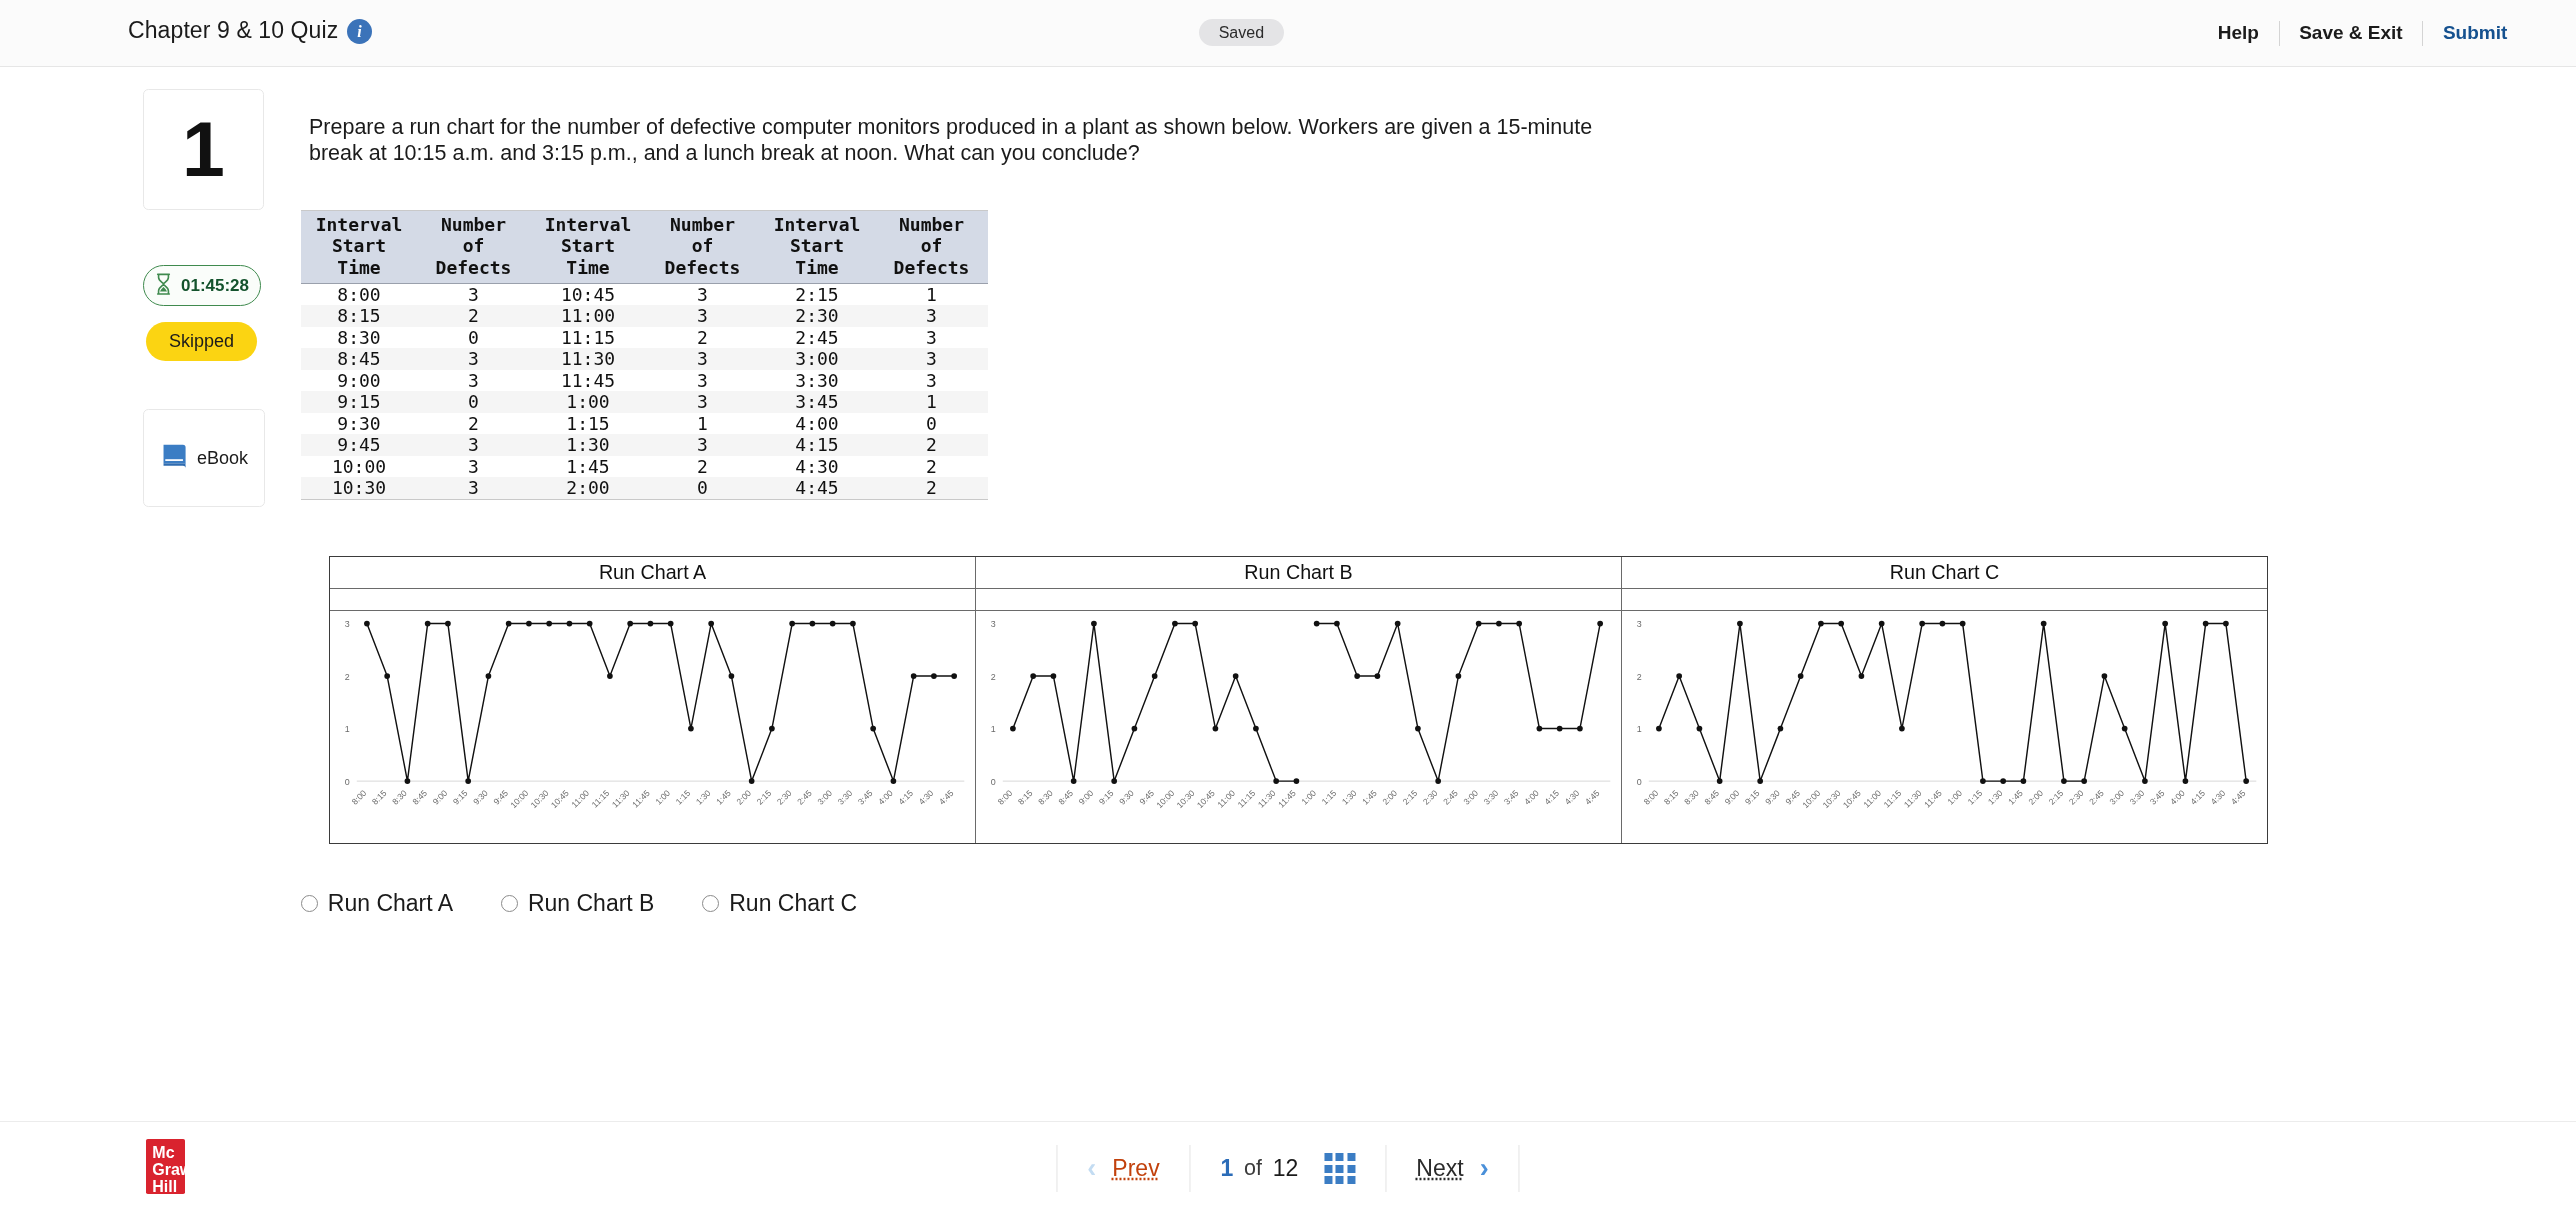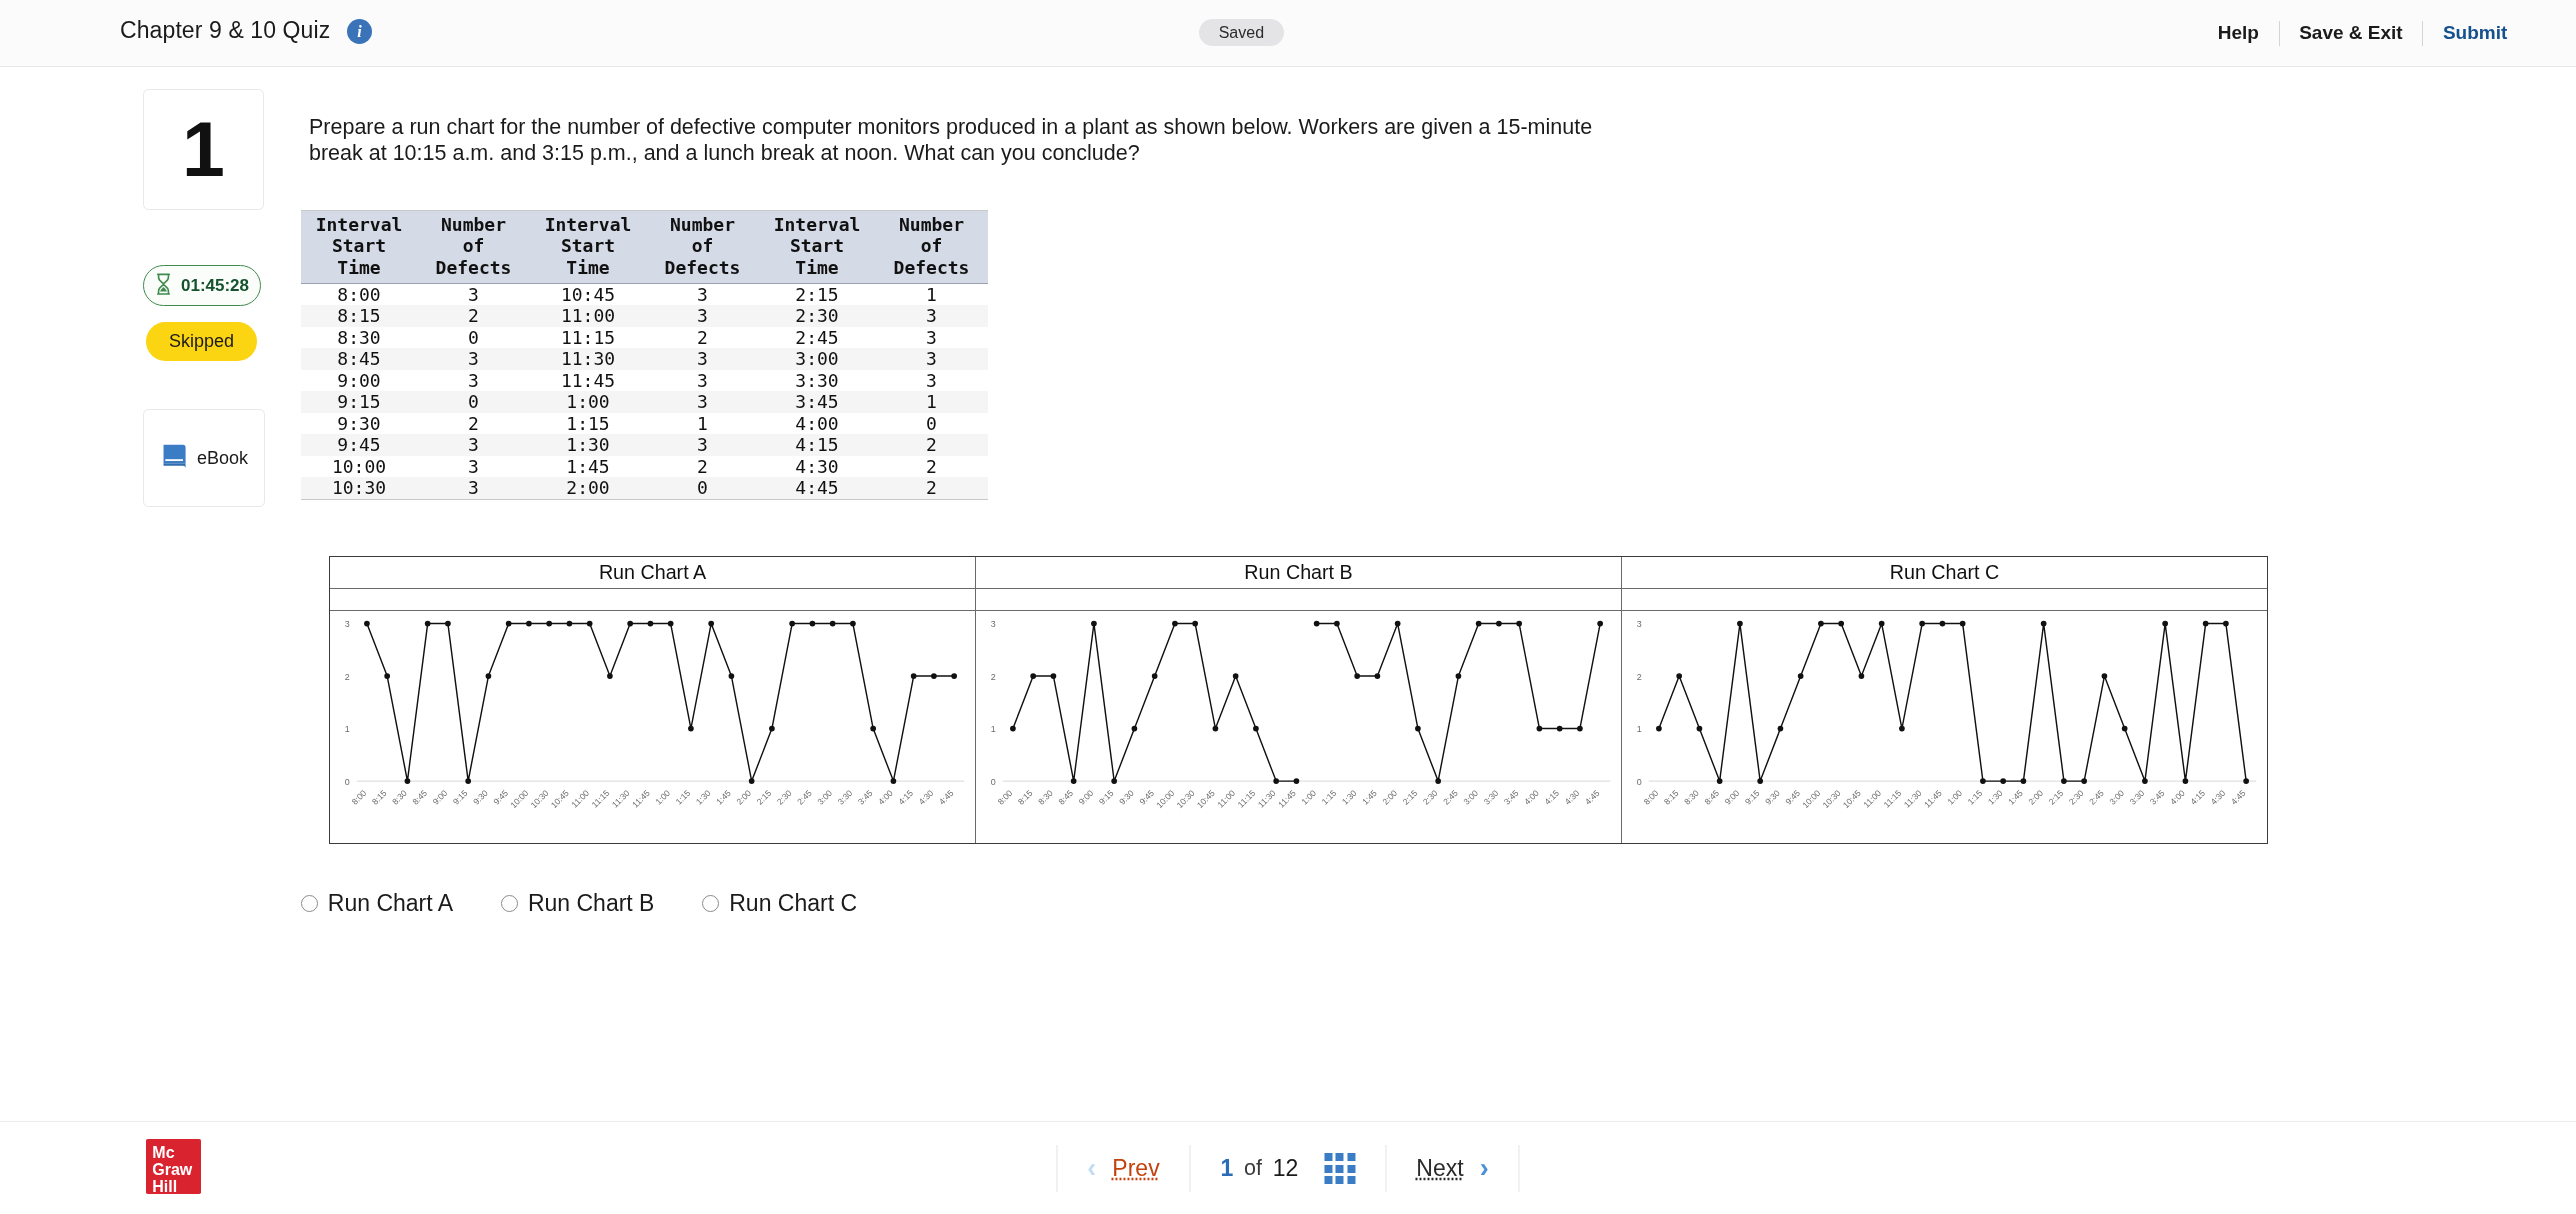--- a/index.html
+++ b/index.html
@@ -12,21 +12,21 @@
     overflow: hidden;
   }
 
   
   .topbar {
     position: absolute; left:0; top:0; width:2576px; height:67px;
     background: #fbfbfb;
     border-bottom: 0.9px solid #e6e6e6;
   }
   .topbar-title {
-    position:absolute; left:120px; top:17px;
+    position:absolute; left:128px; top:17px;
     font-size: 23px; color:#1b1b1b; letter-spacing:0.1px;
   }
   .info-icon {
     position:absolute; left:347px; top:19px;
     width:25px; height:25px; border-radius:50%;
     background:#3b73b9; color:#fff;
     font-size:16px; font-weight:bold; font-style:italic;
     font-family:"Liberation Serif", serif;
     display:flex; align-items:center; justify-content:center;
     cursor:pointer;
@@ -121,21 +121,21 @@
     border:1.3px solid #8b8b8b; background:#fff; margin-right:9.8px;
   }
   .radio-label { font-size:23px; color:#1b1b1b; }
 
   
   .footer {
     position:absolute; left:0; bottom:0; width:2576px; height:93px;
     border-top:0.9px solid #ececec; background:#fff;
   }
   .mh-logo {
-    position:absolute; left:146px; top:17px; width:55px; height:55px;
+    position:absolute; left:146px; top:17px; width:39px; height:55px;
     background:#d9232e; color:#fff; border-radius:1.8px;
     font-size:16px; font-weight:bold; line-height:17px;
     padding:4.5px 0 0 6.3px;
   }
   .pager { position:absolute; left:50%; transform:translateX(-50%); top:23px;
            display:flex; align-items:center; height:47px; }
   .pg-sep { width:0.9px; height:47px; background:#e3e3e3; }
   .pg-block { display:flex; align-items:center; padding:0 30px; }
   .pg-link { font-size:23px; color:#2b2b2b; text-decoration:underline;
              text-decoration-style:dotted; cursor:pointer; }

